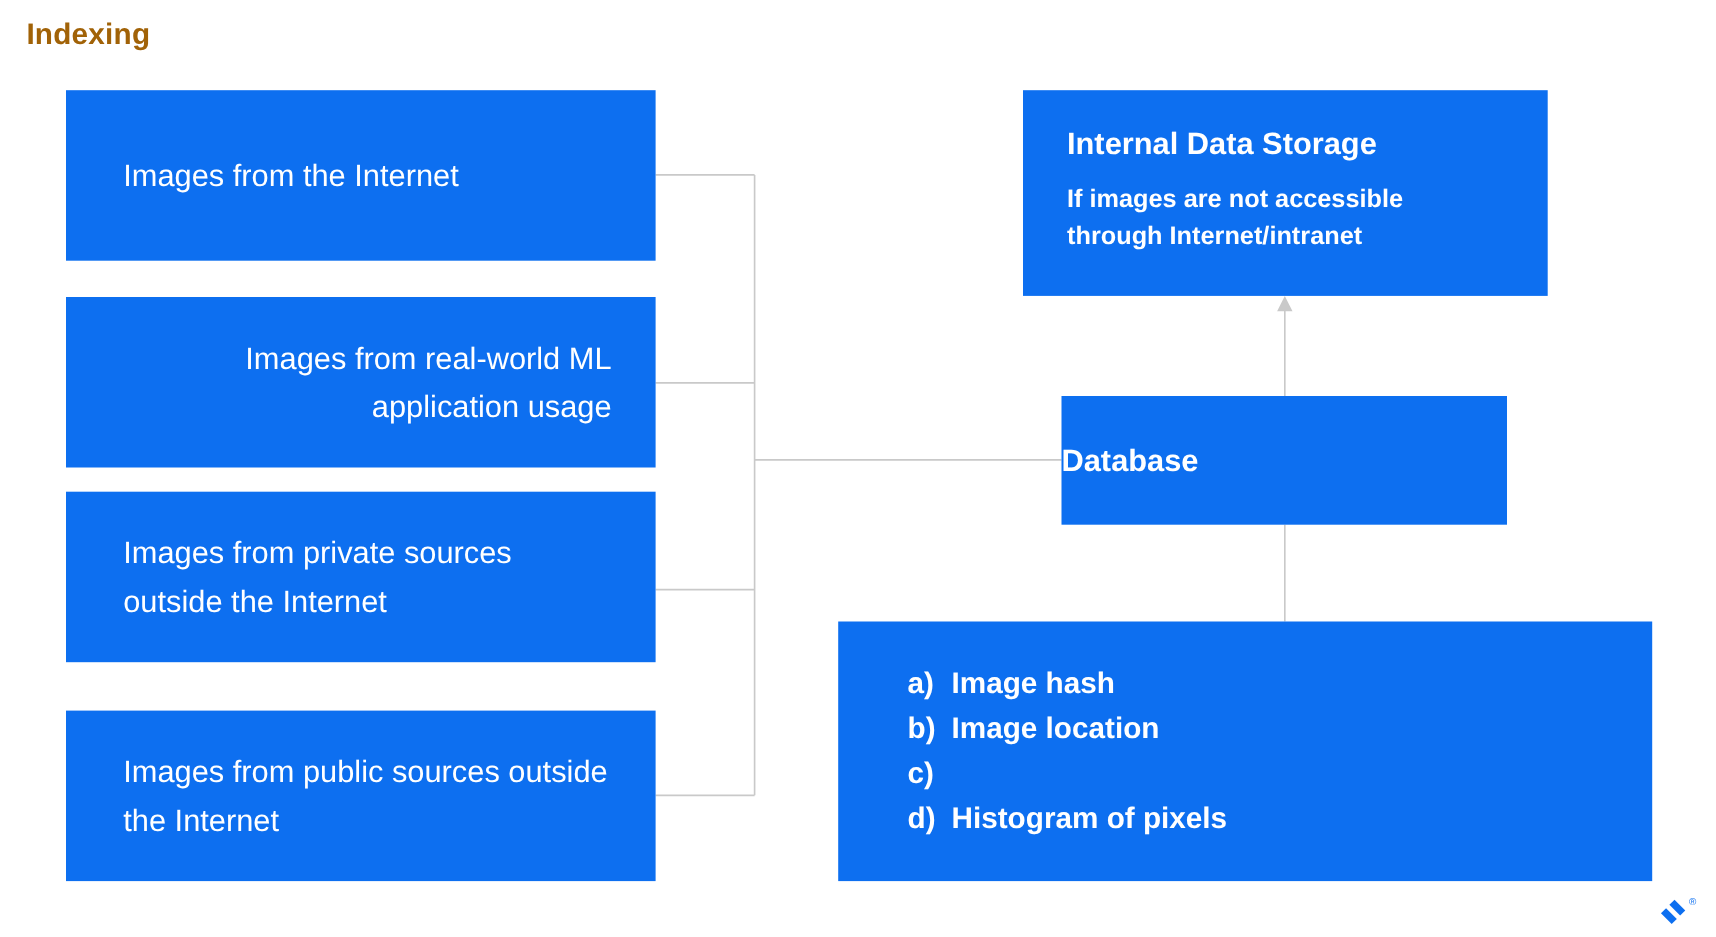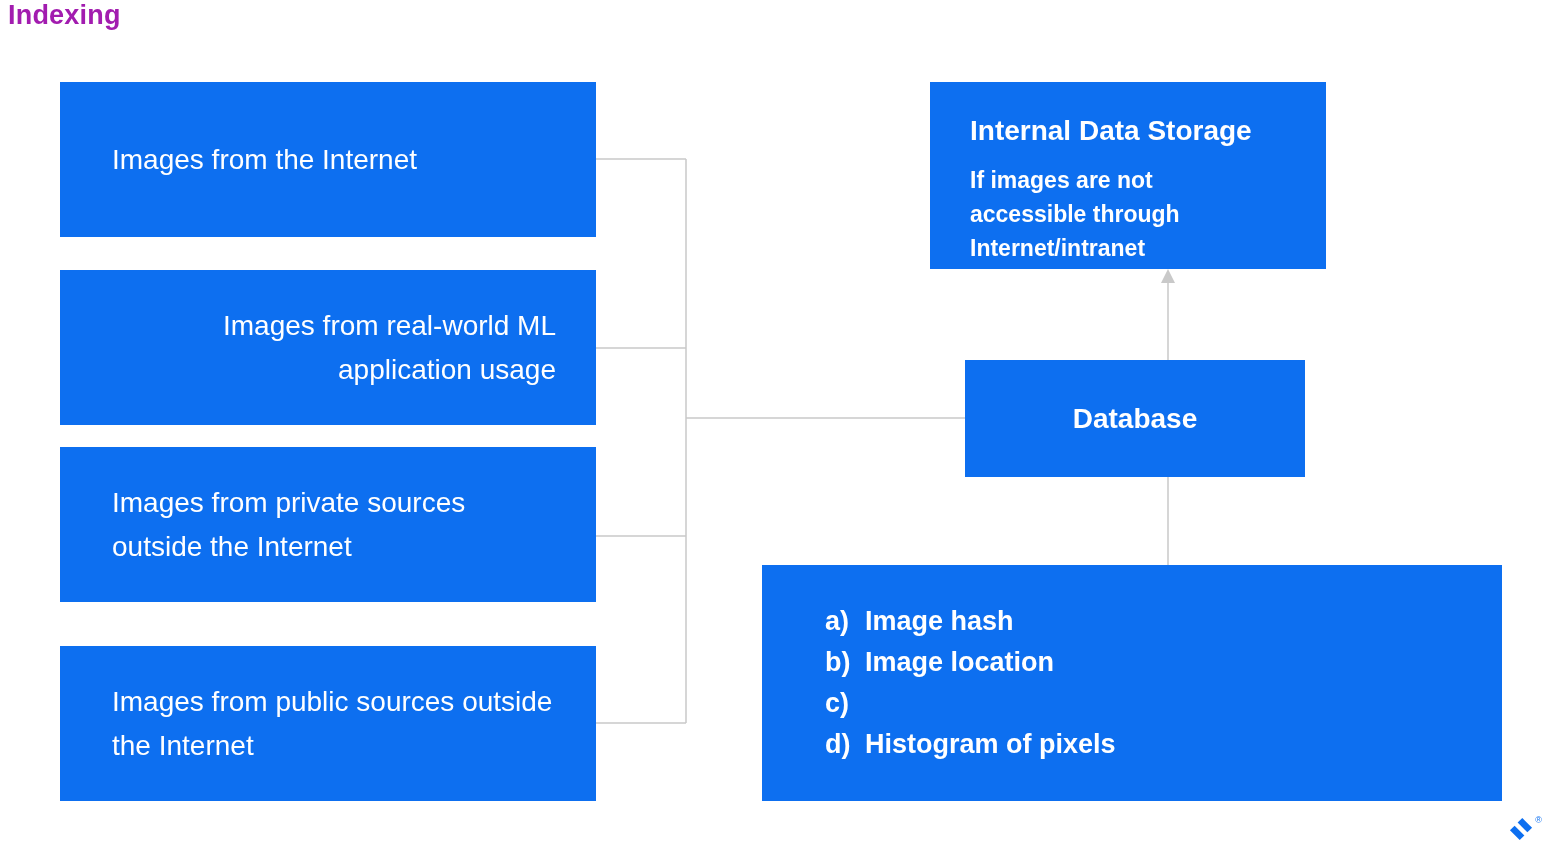--- a/index.html
+++ b/index.html
@@ -8,24 +8,24 @@
     width: 1560px;
     height: 852px;
     background: #ffffff;
     font-family: "Liberation Sans", sans-serif;
     overflow: hidden;
   }
   .page-title {
     position: absolute;
     left: 8px;
     top: 0px;
-    margin: 0;
+    margin: 16px;
     font-size: 27px;
     font-weight: 700;
-    color: #a21caf;
+    color: #a16207;
     letter-spacing: 0.2px;
   }
   .connectors {
     position: absolute;
     left: 0; top: 0;
     width: 1560px; height: 852px;
     pointer-events: none;
   }
   .box {
     position: absolute;
@@ -44,43 +44,42 @@
     font-weight: 400;
     line-height: 1.55;
   }
   .src-1 { top: 82px; }
   .src-2 { top: 270px; text-align: right; }
   .src-3 { top: 447px; }
   .src-4 { top: 646px; }
   .storage-box {
     left: 930px;
     top: 82px;
-    width: 396px;
+    width: 477px;
     height: 187px;
     padding: 33px 52px 0 40px;
   }
   .storage-title {
     font-size: 28px;
     font-weight: 700;
     margin: 0 0 16px 0;
   }
   .storage-subtitle {
     font-size: 23px;
     font-weight: 700;
     line-height: 1.48;
     margin: 0;
   }
   .database-box {
     left: 965px;
     top: 360px;
-    width: 340px;
+    width: 405px;
     height: 117px;
     display: flex;
     align-items: center;
-    justify-content: center;
     font-size: 28px;
     font-weight: 700;
   }
   .attributes-box {
     left: 762px;
     top: 565px;
     width: 740px;
     height: 236px;
     padding: 36px 20px 0 63px;
   }

